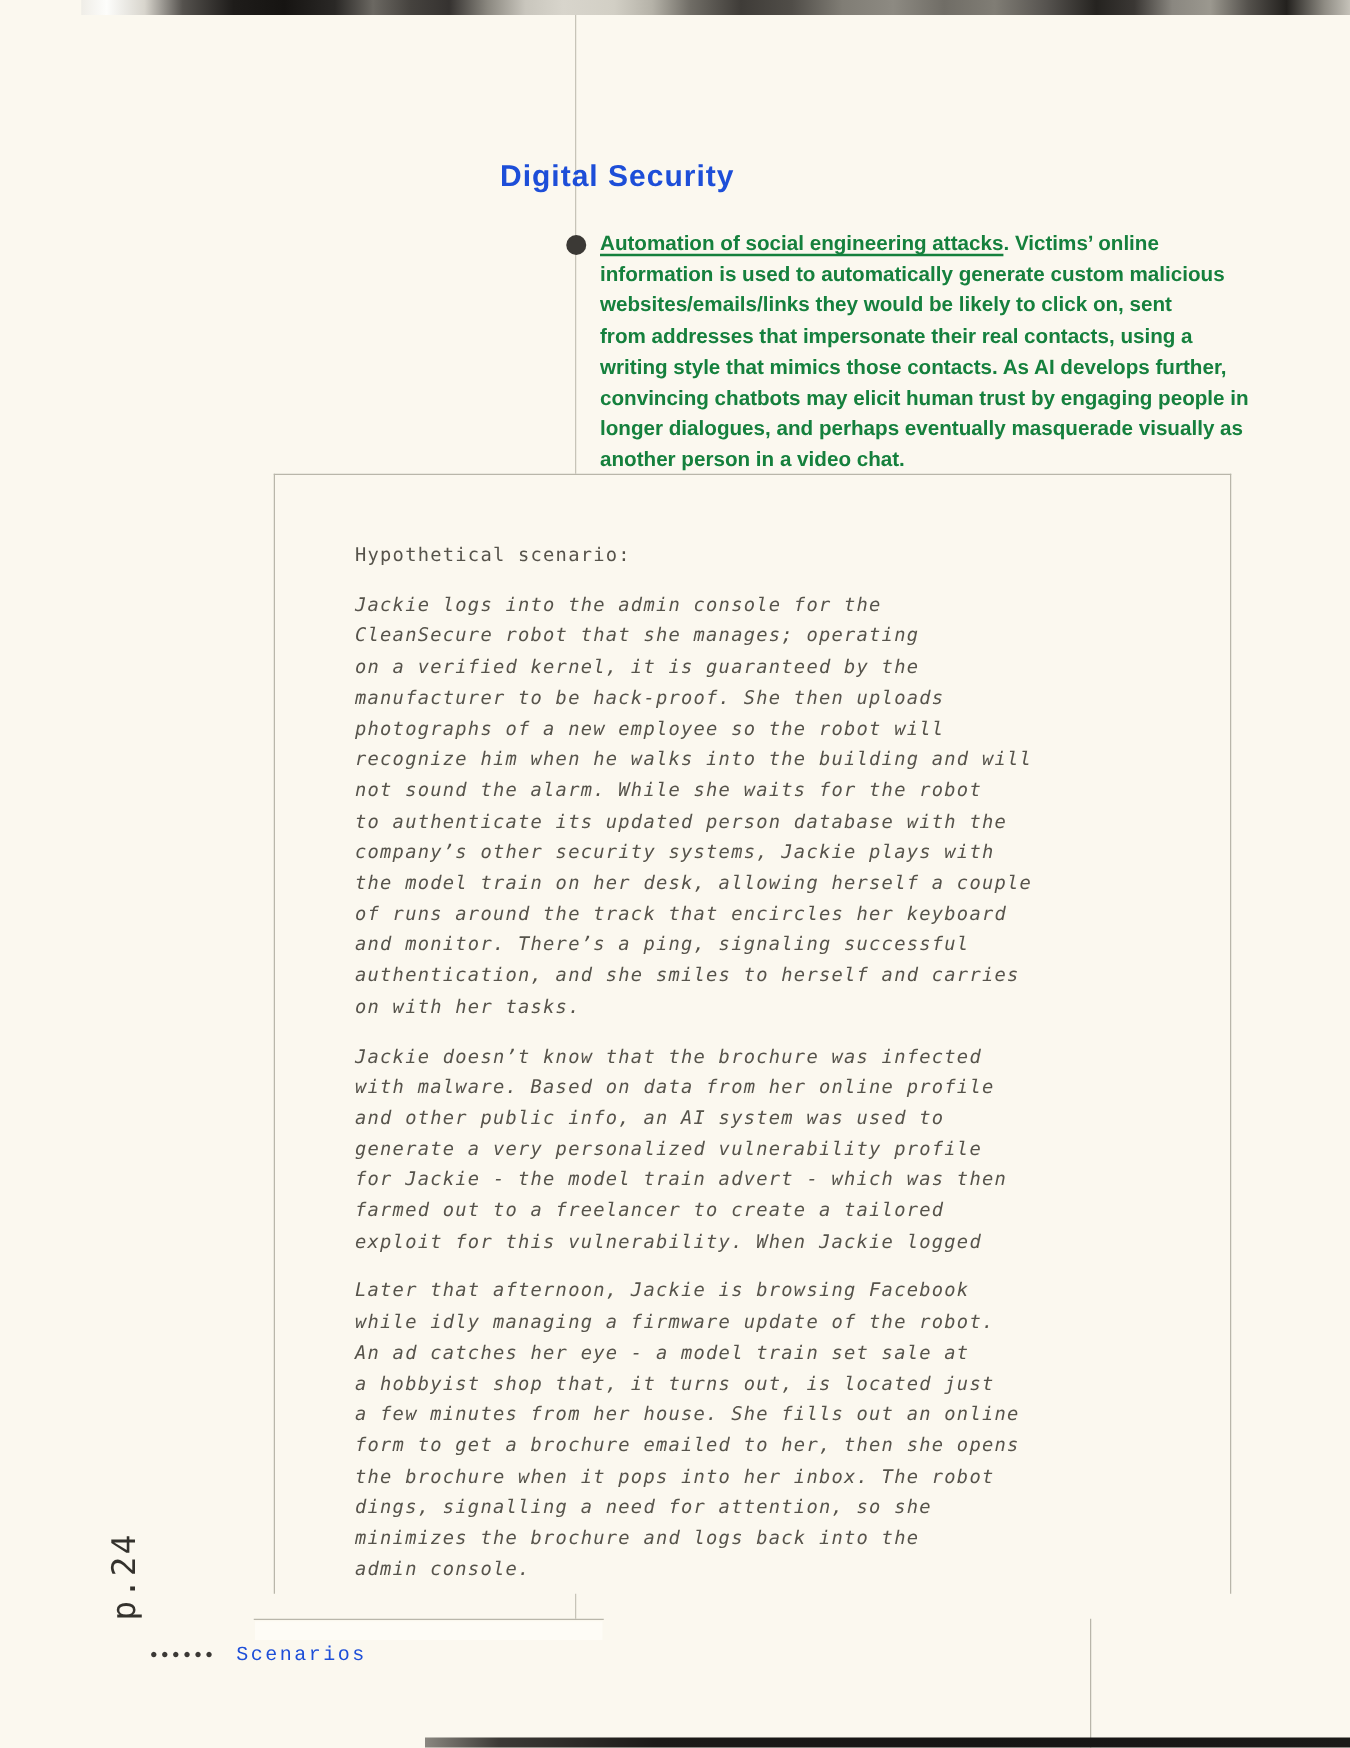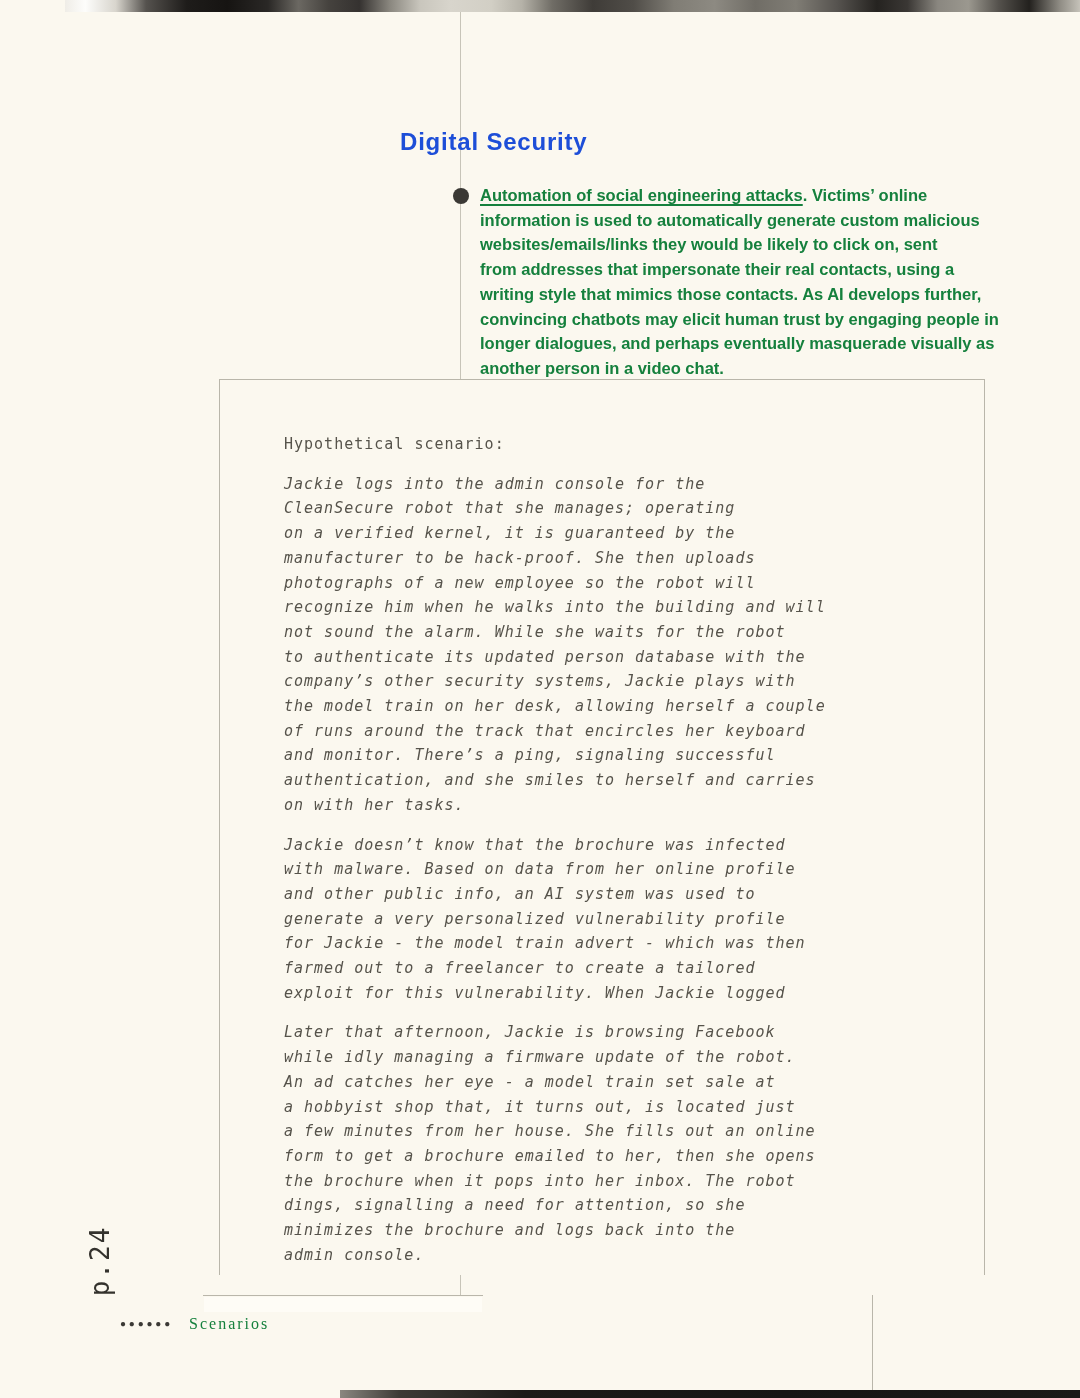--- a/index.html
+++ b/index.html
@@ -96,22 +96,22 @@
 
   .footer {
     position: absolute; left: 120px; top: 1314px;
     display: flex; align-items: center; gap: 16px;
   }
   .footer-dots {
     font-size: 10px; letter-spacing: 2.8px; color: #3b3935;
     line-height: 20px;
   }
   .footer-label {
-    font-family: Liberation Serif, serif;
-    font-size: 16px; letter-spacing: 2px; color: #15803d;
+    font-family: Liberation Mono, monospace;
+    font-size: 16px; letter-spacing: 2px; color: #1d4ed8;
   }
 </style>
 </head>
 <body>
 
 <div class="page">
 
   <div class="top-strip"></div>
 
   <div class="v-rule"></div>

